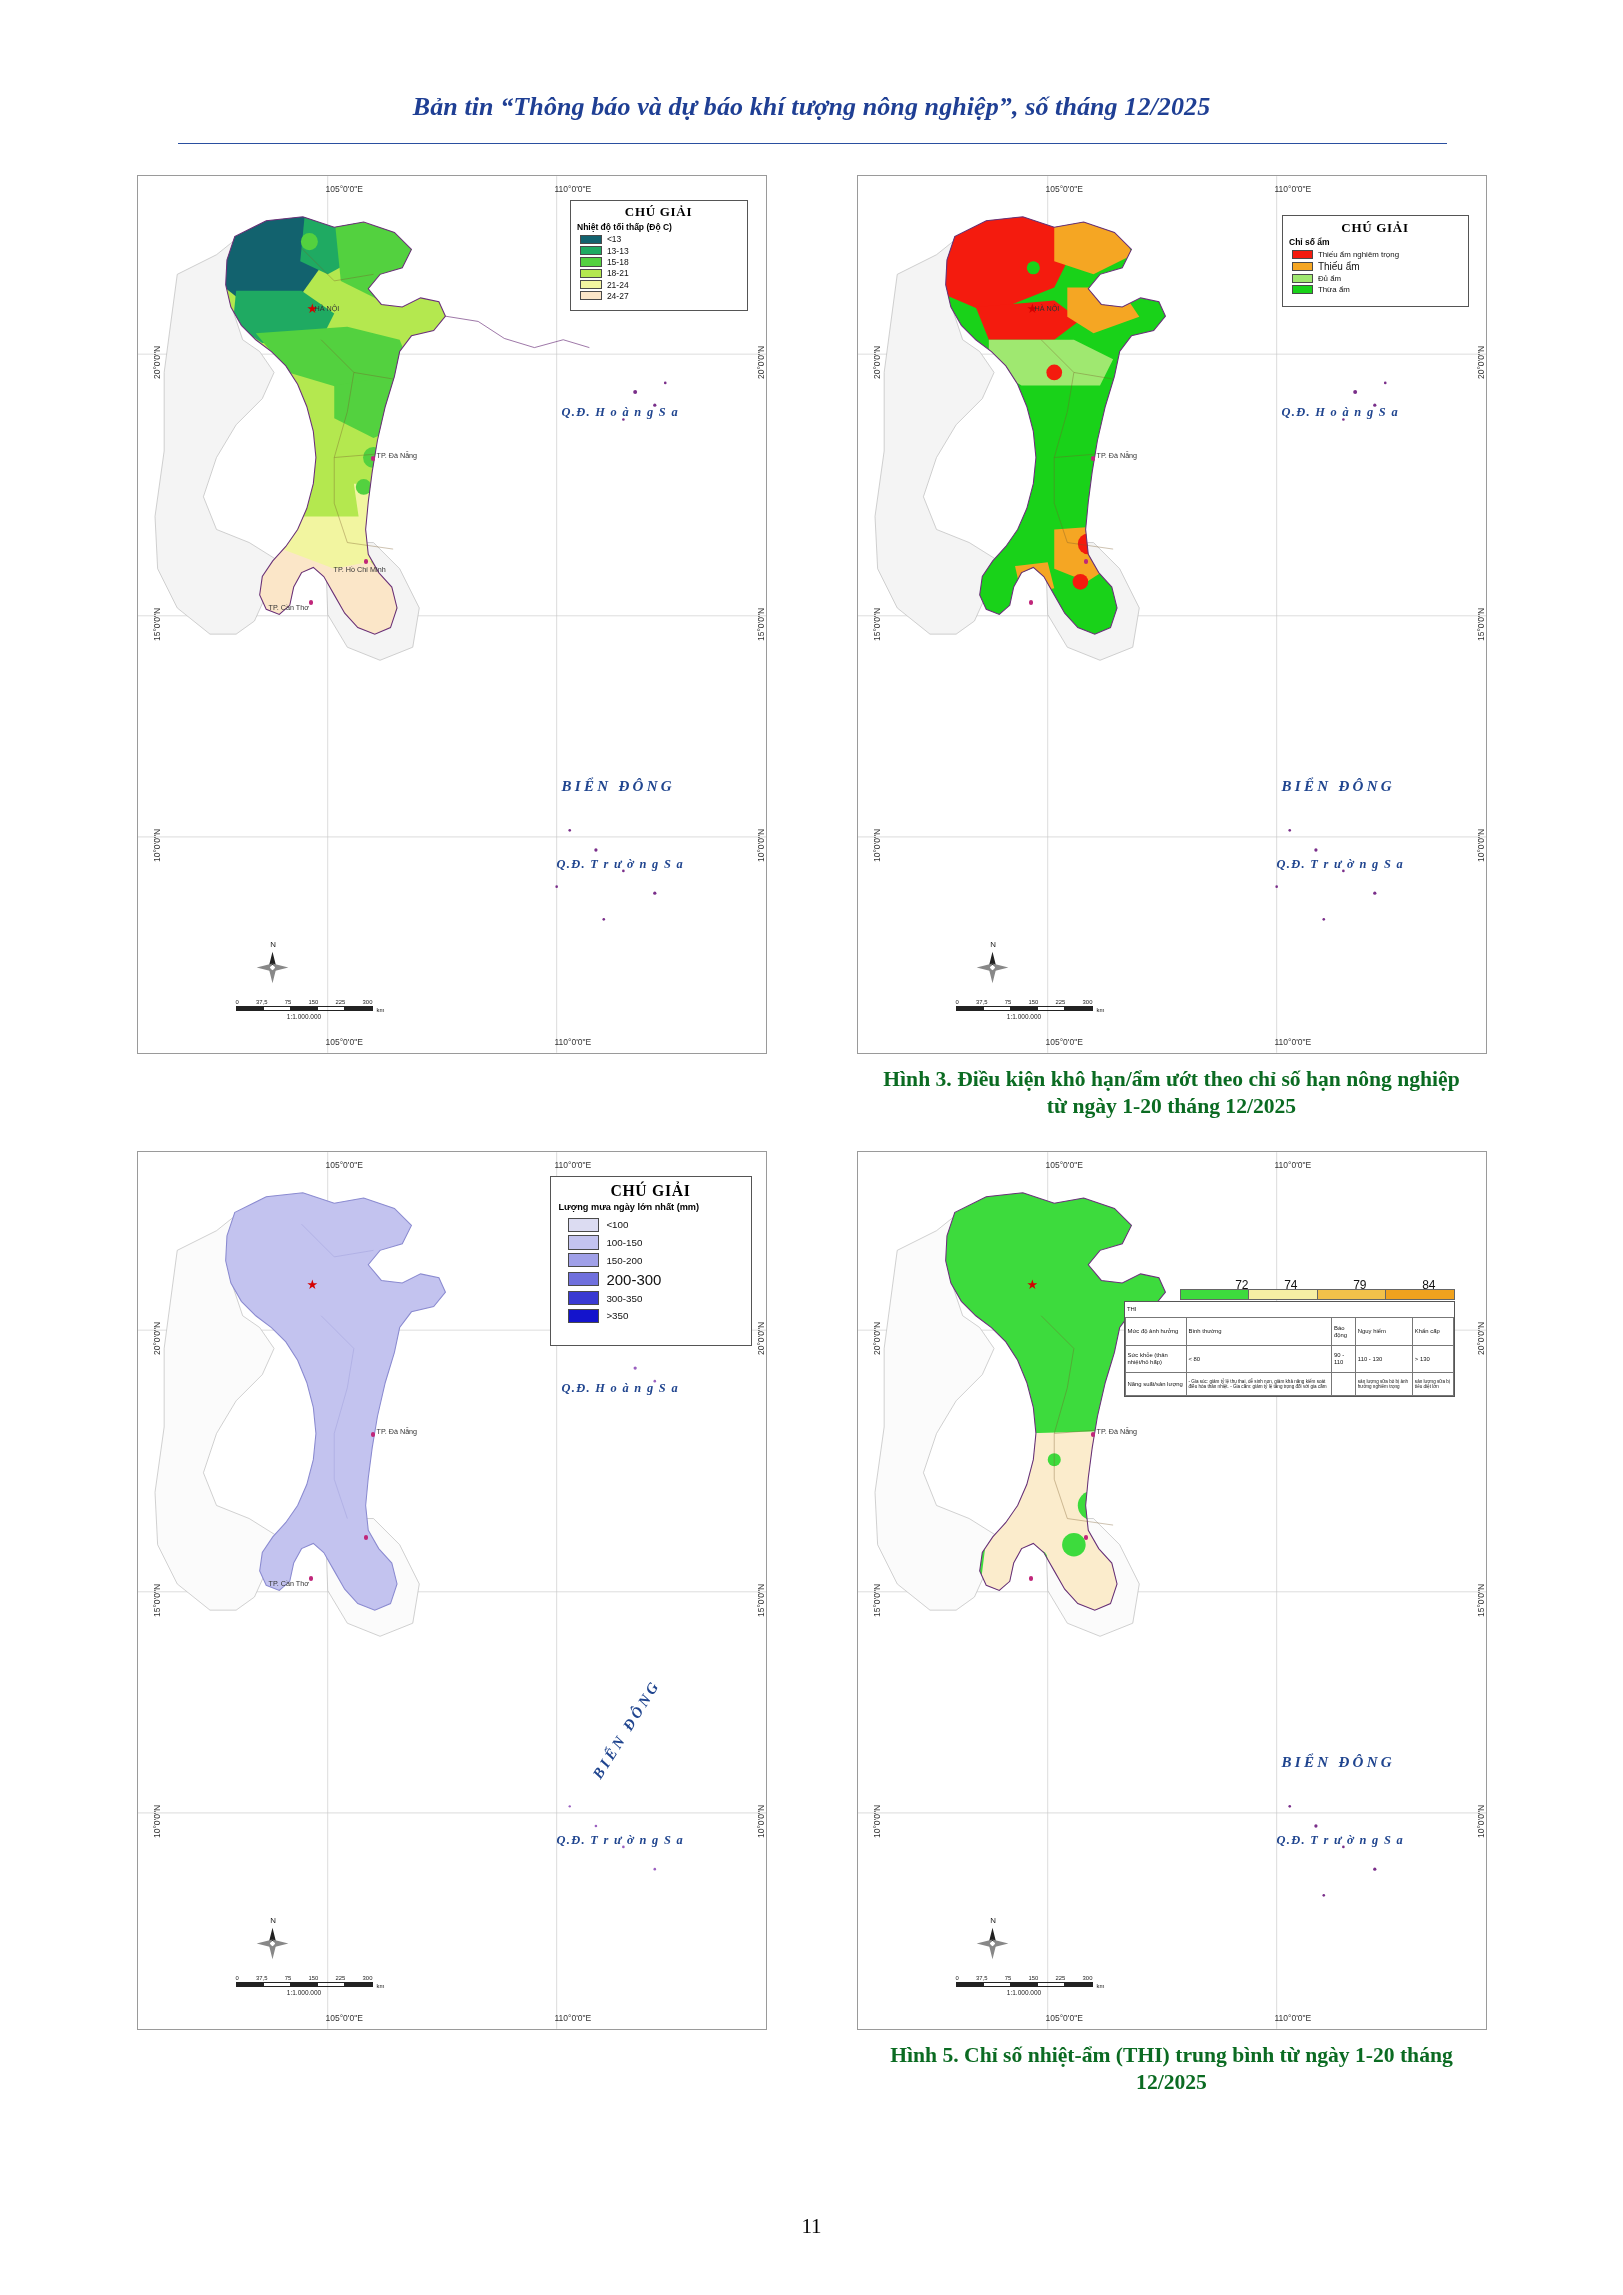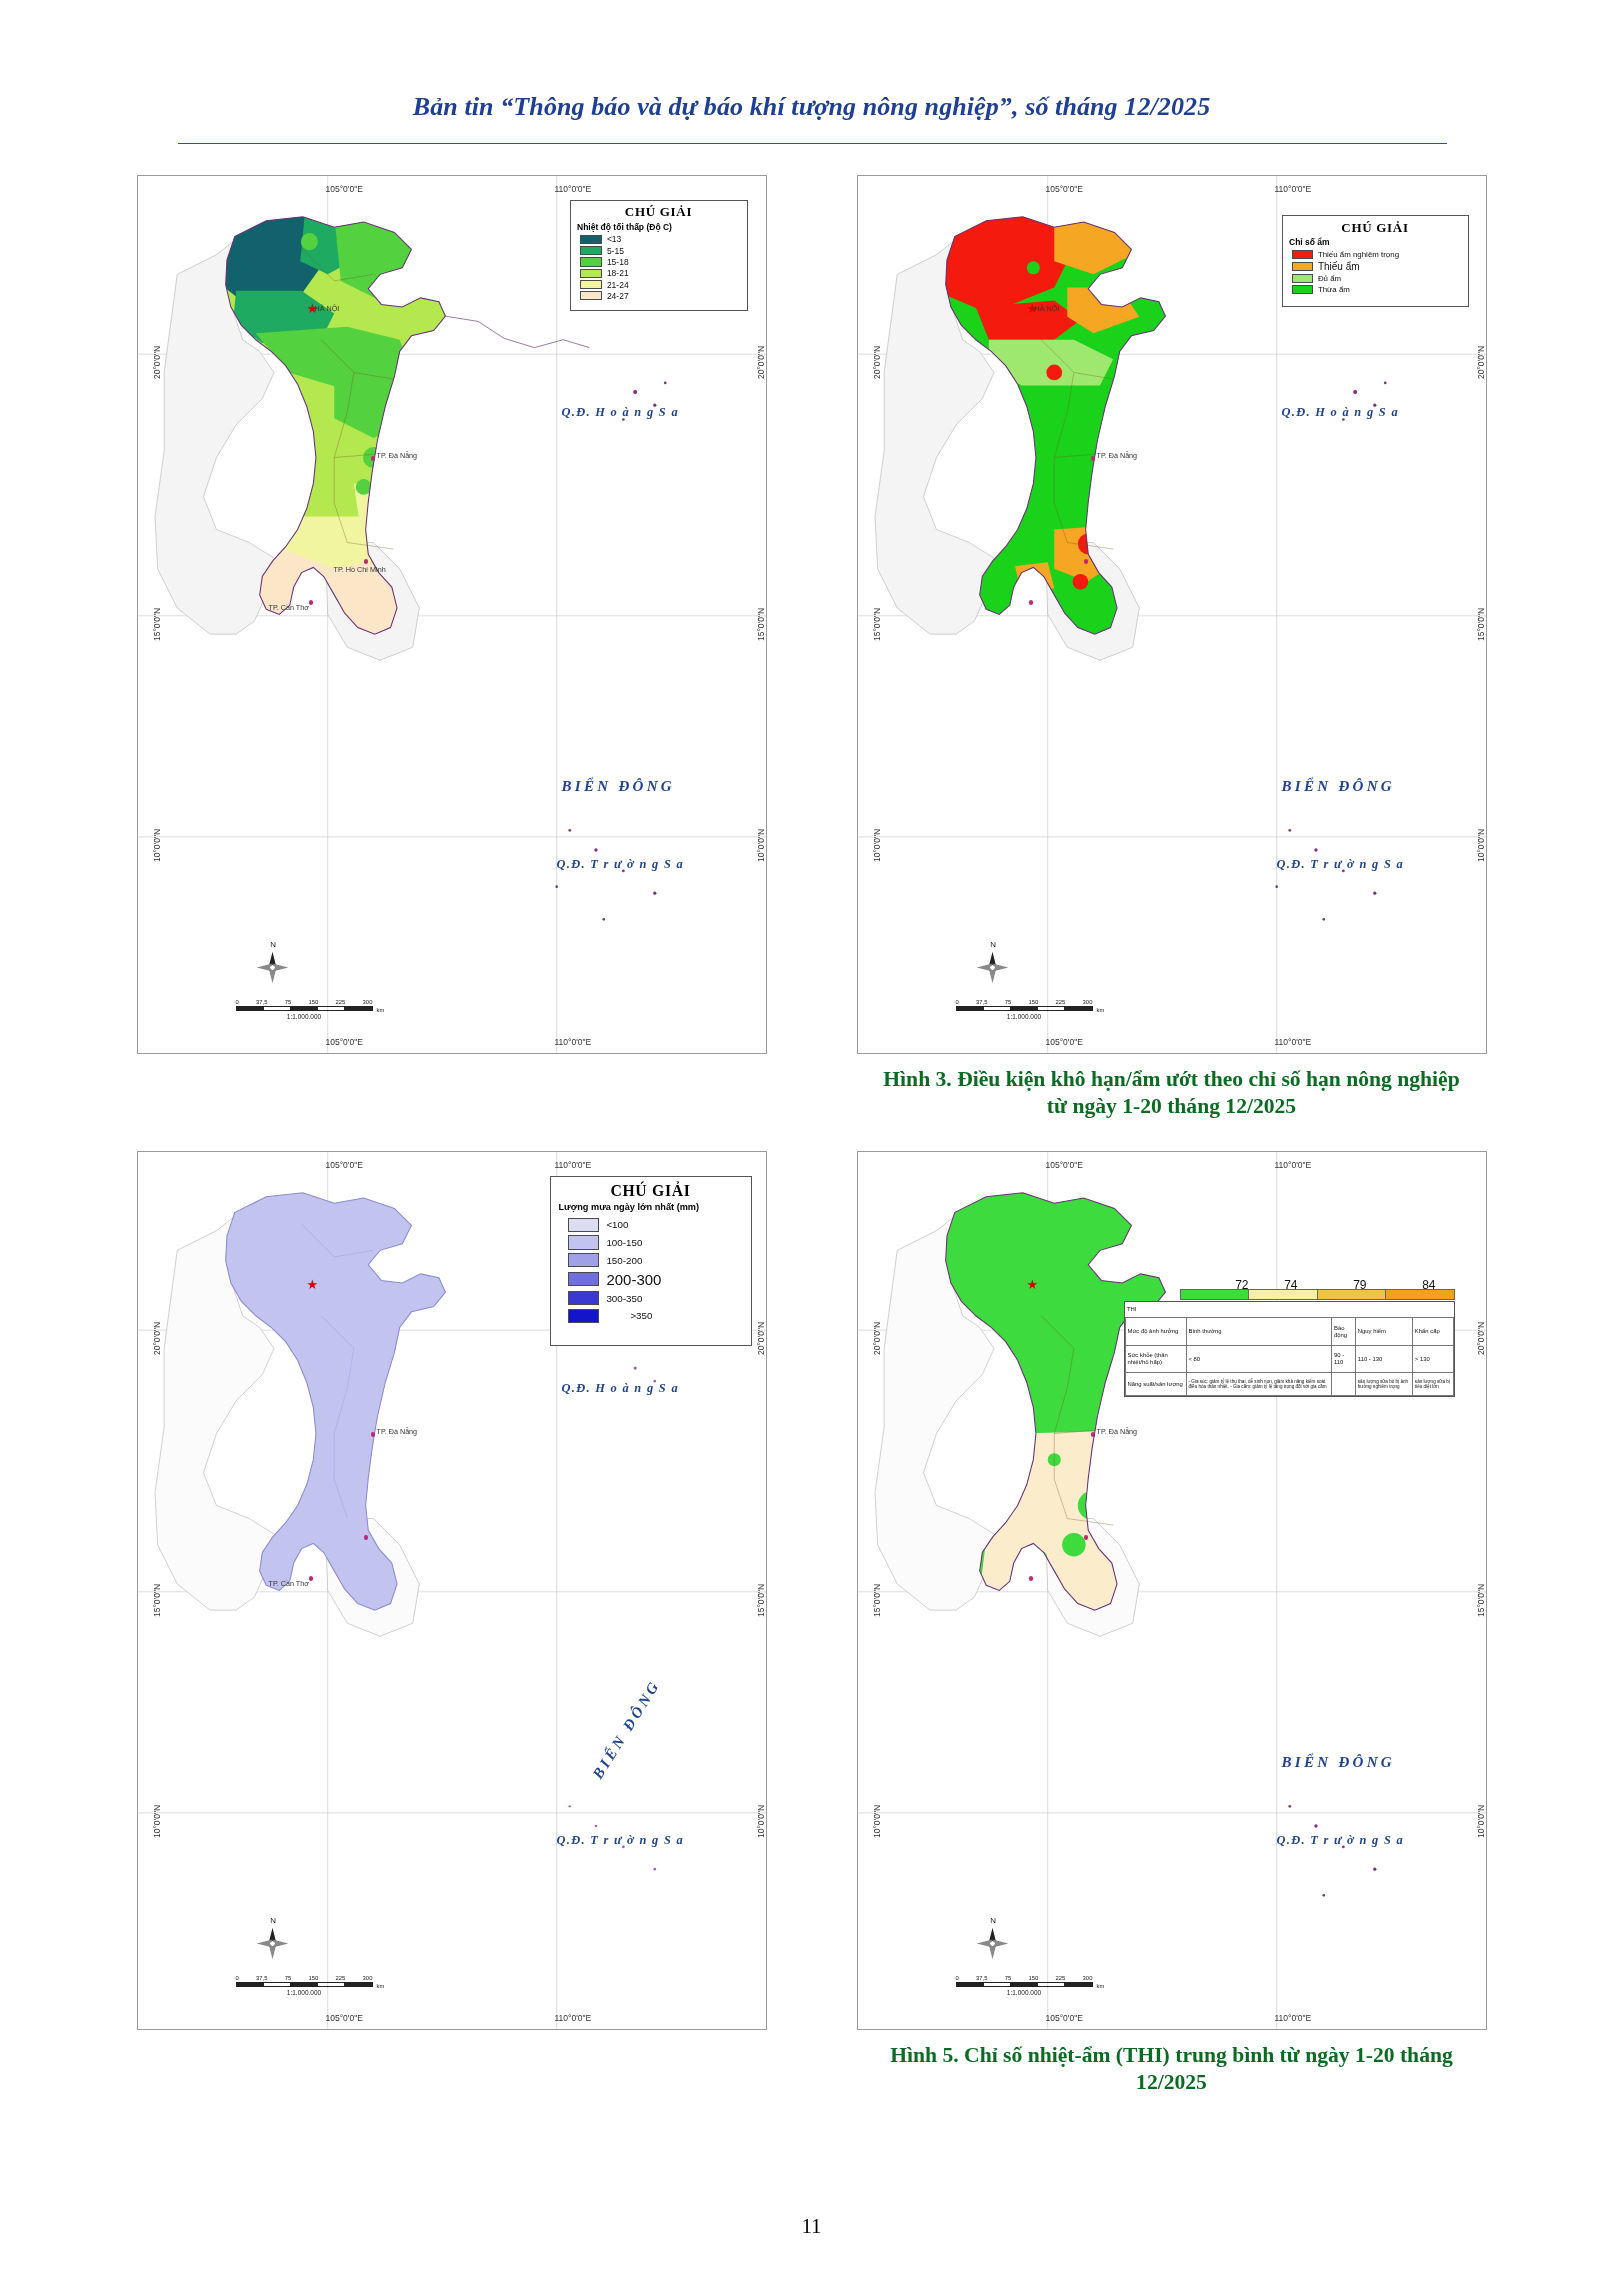--- a/index.html
+++ b/index.html
@@ -374,21 +374,21 @@
 
         <div class="legend" style="left:432px; top:23.6px; width:178px; height:111px;">
           <div class="legend-title" style="font-size:13px; margin:3.9px 0 1.3px 0;">CHÚ GIẢI</div>
           <div class="legend-sub" style="font-size:8.5px; margin:1.3px 0 2.6px 6.5px;">Nhiệt độ tối thấp (Độ C)</div>
           <div class="legend-row" style="margin:1.3px 0 1.3px 9.2px;">
             <span class="legend-swatch" style="width:22px;height:9.2px;background:#12626e;"></span>
             <span class="legend-text" style="font-size:8.5px; margin-left:5.2px;">&lt;13</span>
           </div>
           <div class="legend-row" style="margin:1.3px 0 1.3px 9.2px;">
             <span class="legend-swatch" style="width:22px;height:9.2px;background:#1faa62;"></span>
-            <span class="legend-text" style="font-size:8.5px; margin-left:5.2px;">5-15</span>
+            <span class="legend-text" style="font-size:8.5px; margin-left:5.2px;">13-13</span>
           </div>
           <div class="legend-row" style="margin:1.3px 0 1.3px 9.2px;">
             <span class="legend-swatch" style="width:22px;height:9.2px;background:#53d13f;"></span>
             <span class="legend-text" style="font-size:8.5px; margin-left:5.2px;">15-18</span>
           </div>
           <div class="legend-row" style="margin:1.3px 0 1.3px 9.2px;">
             <span class="legend-swatch" style="width:22px;height:9.2px;background:#b4e84f;"></span>
             <span class="legend-text" style="font-size:8.5px; margin-left:5.2px;">18-21</span>
           </div>
           <div class="legend-row" style="margin:1.3px 0 1.3px 9.2px;">
@@ -680,21 +680,21 @@
             <span class="legend-text" style="font-size:9.8px; margin-left:7.9px;">150-200</span>
           </div>
           <div class="legend-row" style="margin:3.3px 0 3.3px 17px;">
             <span class="legend-swatch" style="width:31px;height:14.4px;background:#7070dd;"></span>
             <span class="legend-text" style="font-size:15px; margin-left:7.9px;">200-300</span>
           </div>
           <div class="legend-row" style="margin:3.3px 0 3.3px 17px;">
             <span class="legend-swatch" style="width:31px;height:14.4px;background:#3a3ad2;"></span>
             <span class="legend-text" style="font-size:9.8px; margin-left:7.9px;">300-350</span>
           </div>
-          <div class="legend-row" style="margin:3.3px 0 3.3px 17px;gap:24px;">
+          <div class="legend-row" style="margin:3.3px 0 3.3px 17px;">
             <span class="legend-swatch" style="width:31px;height:14.4px;background:#1414cc;"></span>
             <span class="legend-text" style="font-size:9.8px; margin-left:7.9px;">&gt;350</span>
           </div>
         </div>
 
         <div class="north" style="left:116px; top:764px; width:39px;">
           <div>N</div>
           <svg width="37" height="37" viewBox="0 0 56 56">
             <polygon points="28,4 34,28 28,24 22,28" fill="#222"></polygon>
             <polygon points="28,52 34,28 28,32 22,28" fill="#888"></polygon>

